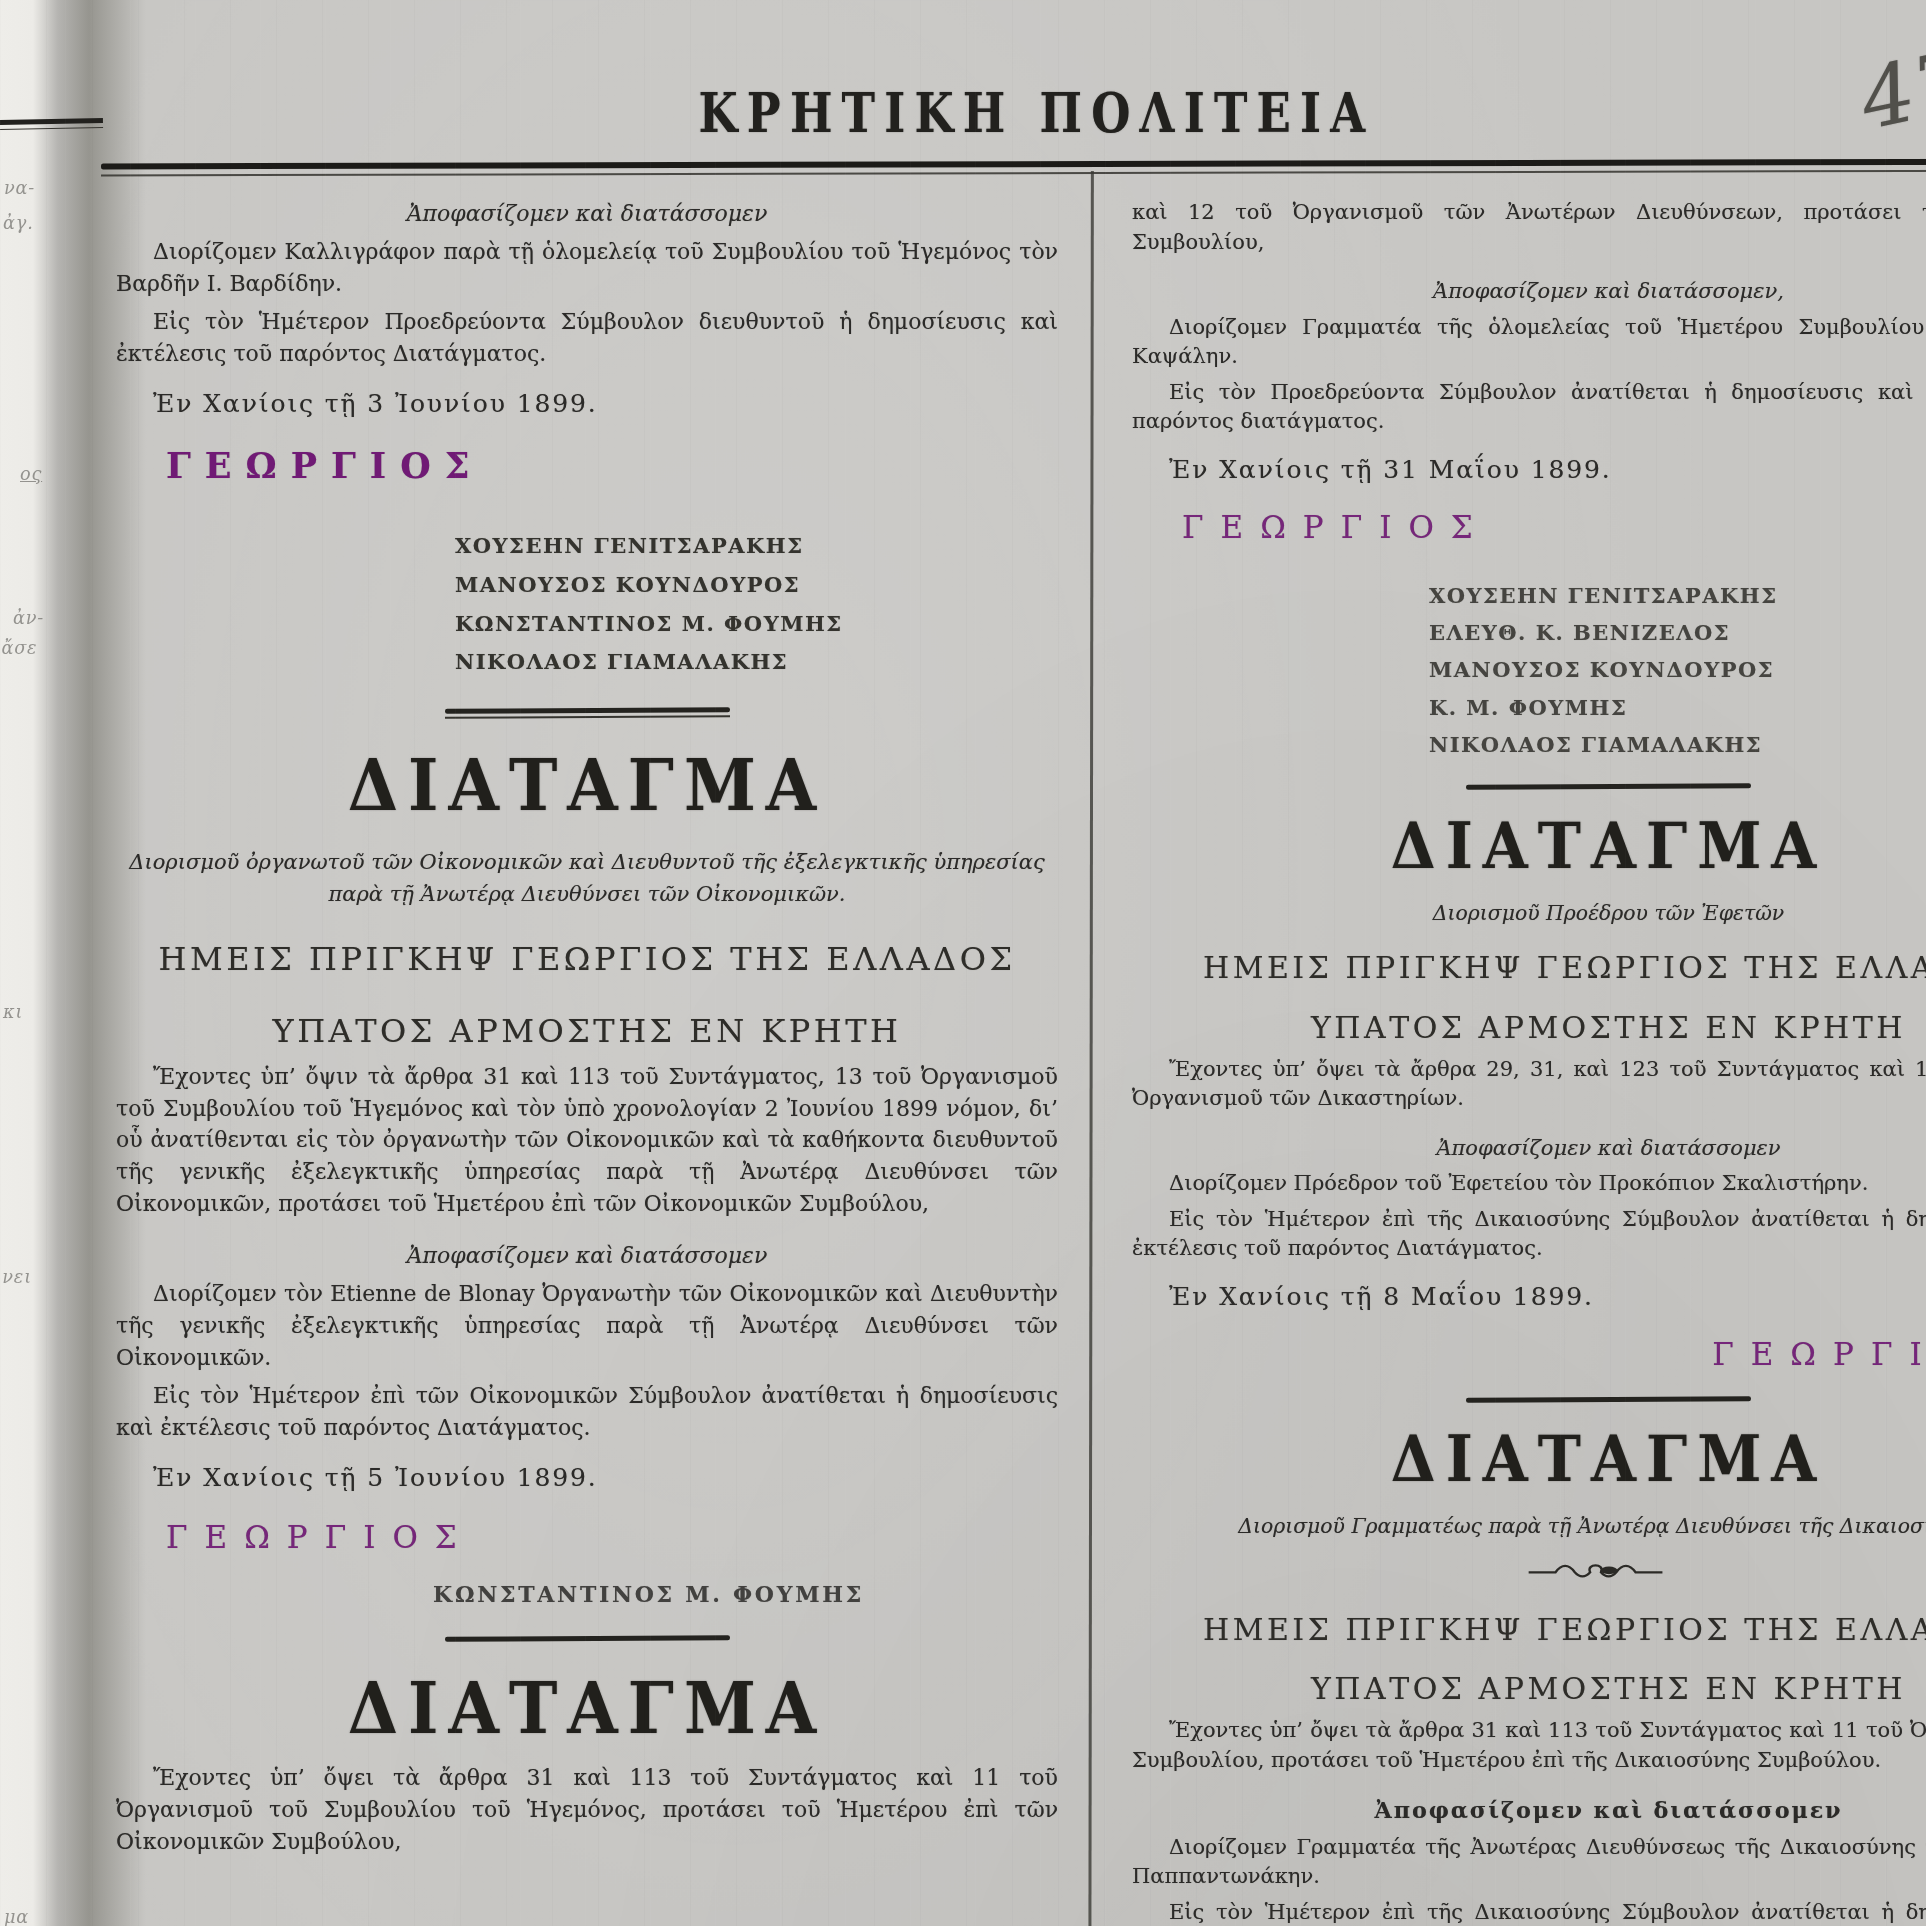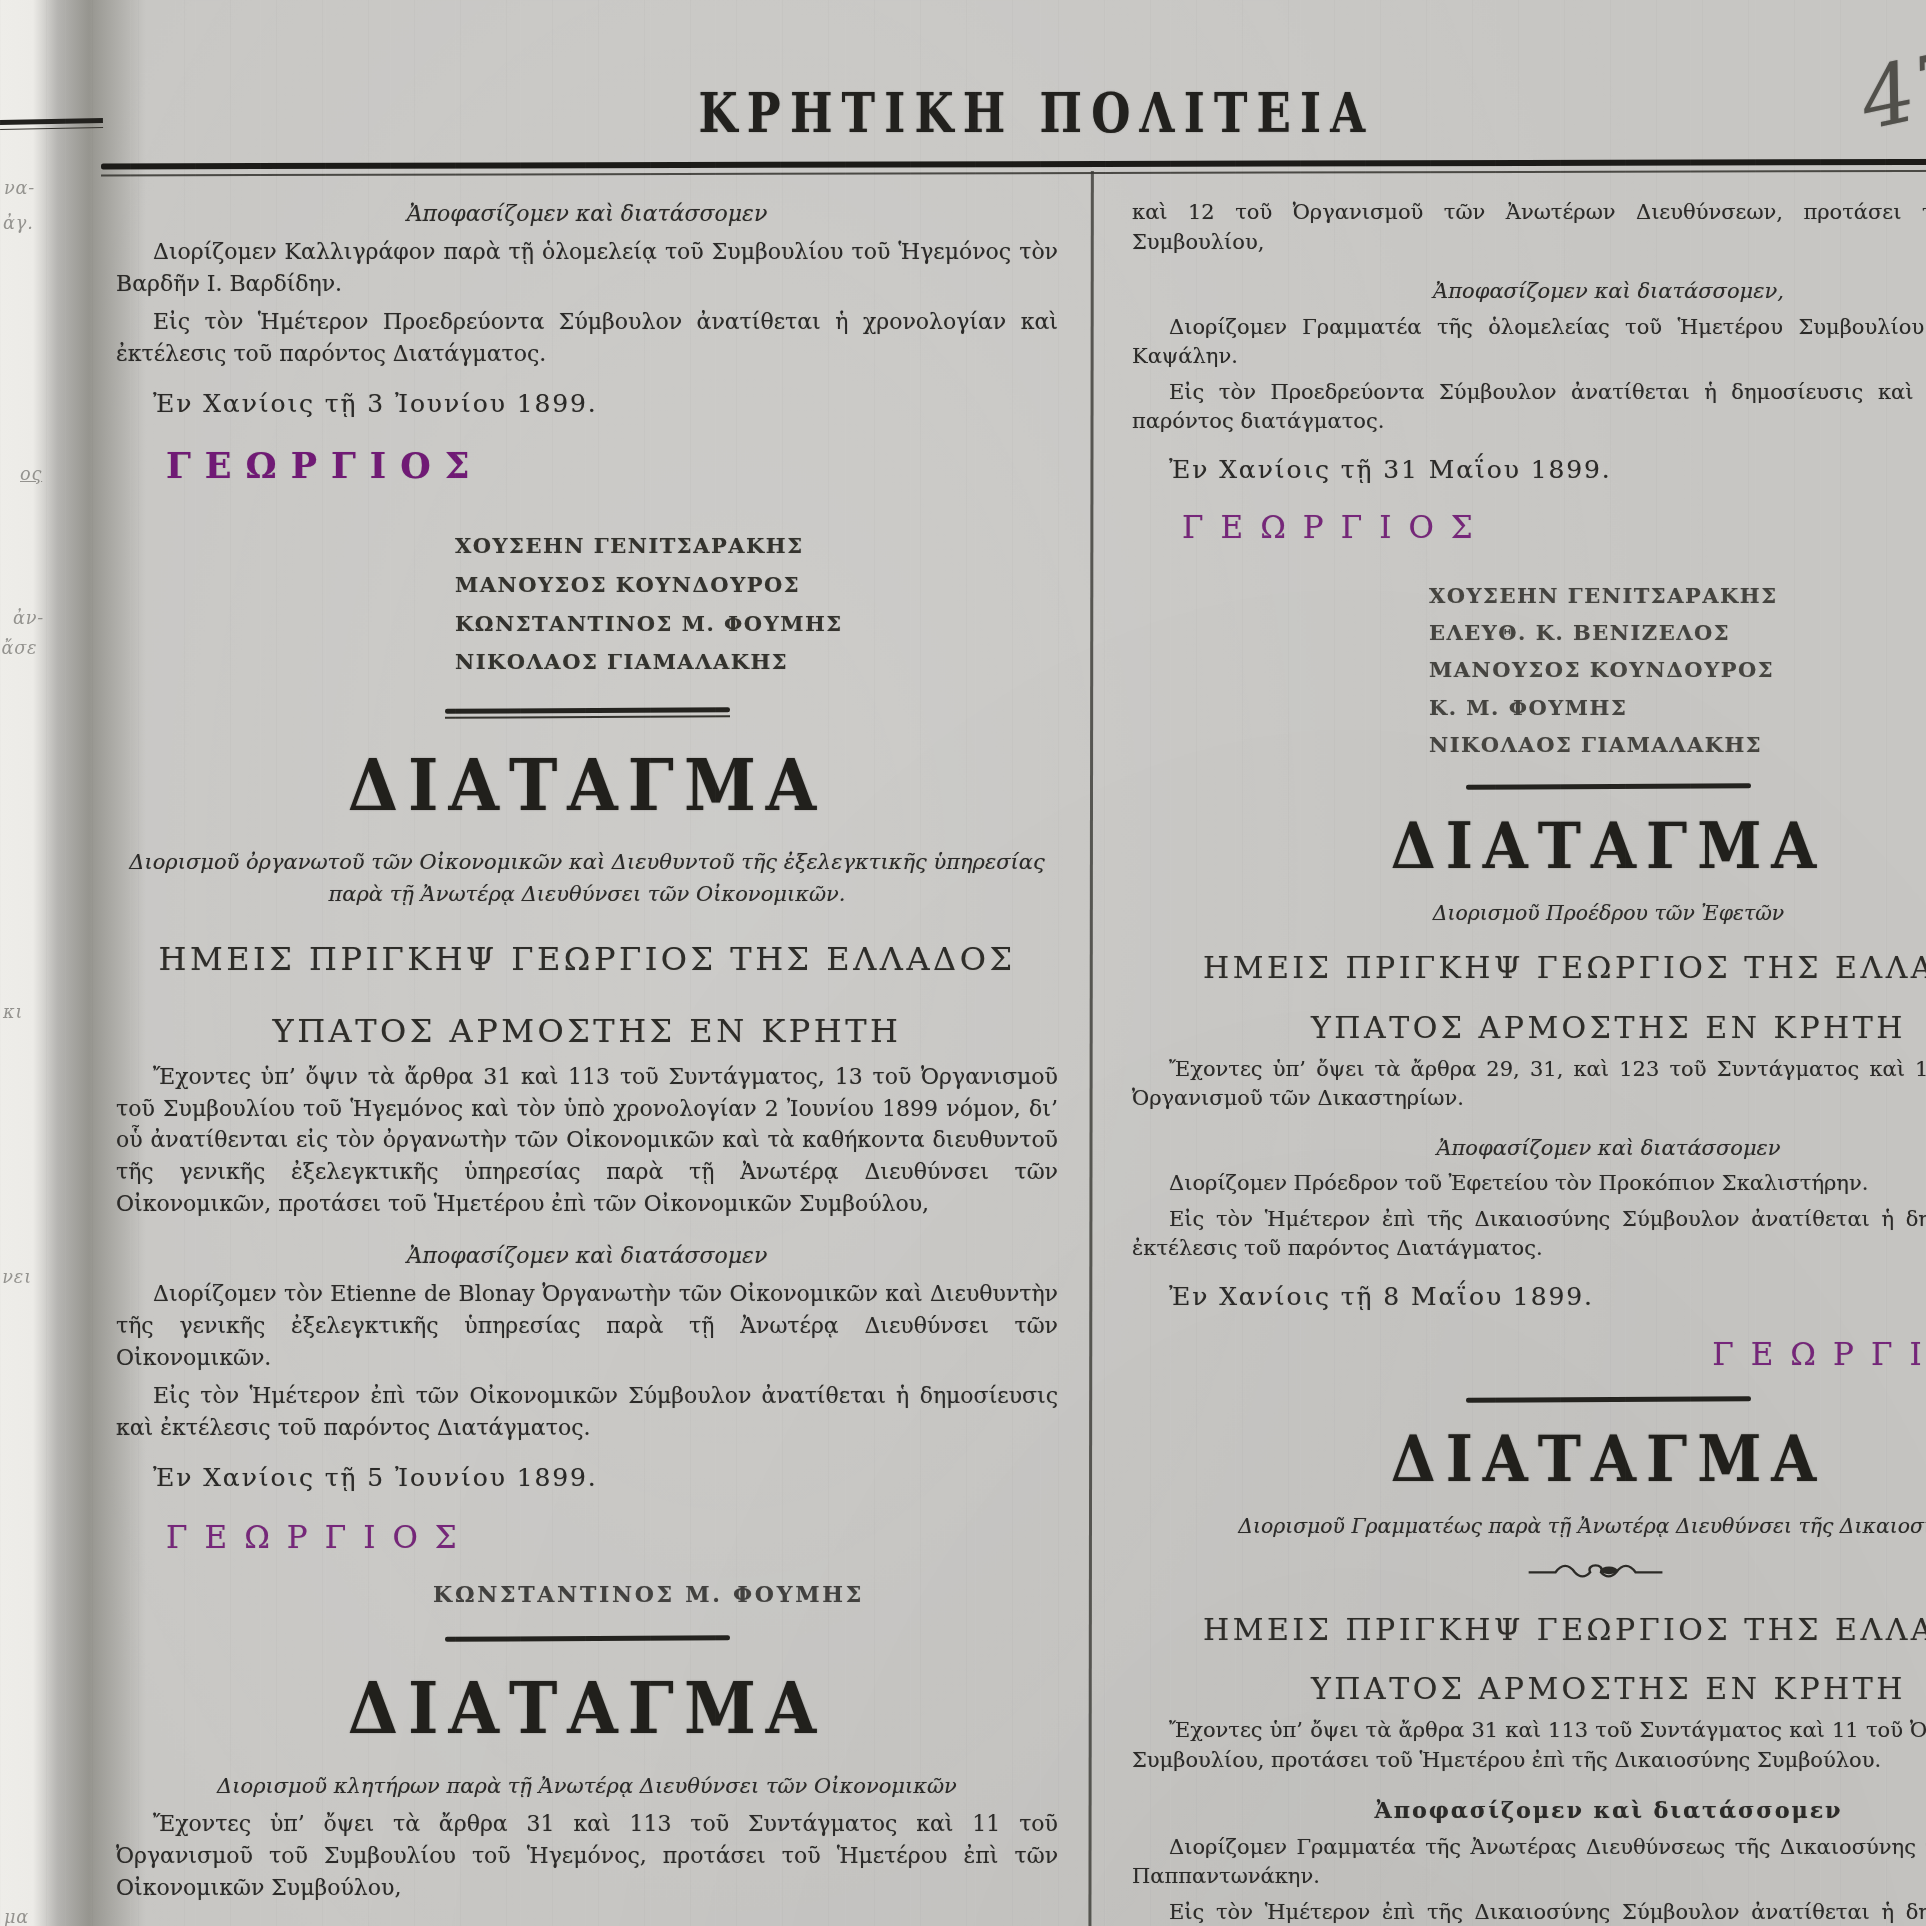--- a/index.html
+++ b/index.html
@@ -92,21 +92,21 @@
 
 <div class="head-rule">
     <div class="a"></div>
     <div class="b"></div>
   </div>
 <div class="divider-v"></div>
 
 <div class="col lcol">
   <div class="cen">Ἀποφασίζομεν καὶ διατάσσομεν</div>
   <div class="p">Διορίζομεν Καλλιγράφον παρὰ τῇ ὁλομελείᾳ τοῦ Συμβουλίου τοῦ Ἡγεμόνος τὸν Βαρδῆν Ι. Βαρδίδην.</div>
-  <div class="p">Εἰς τὸν Ἡμέτερον Προεδρεύοντα Σύμβουλον ἀνατίθεται ἡ χρονολογίαν καὶ ἐκτέλεσις τοῦ παρόντος Διατάγματος.</div>
+  <div class="p">Εἰς τὸν Ἡμέτερον Προεδρεύοντα Σύμβουλον διευθυντοῦ ἡ δημοσίευσις καὶ ἐκτέλεσις τοῦ παρόντος Διατάγματος.</div>
   <div class="date">Ἐν Χανίοις τῇ 3 Ἰουνίου 1899.</div>
   <div class="king">ΓΕΩΡΓΙΟΣ</div>
   <div class="sigs">
     <div class="line">ΧΟΥΣΕΗΝ ΓΕΝΙΤΣΑΡΑΚΗΣ</div>
     <div class="line">ΜΑΝΟΥΣΟΣ ΚΟΥΝΔΟΥΡΟΣ</div>
     <div class="line">ΚΩΝΣΤΑΝΤΙΝΟΣ Μ. ΦΟΥΜΗΣ</div>
     <div class="line">ΝΙΚΟΛΑΟΣ ΓΙΑΜΑΛΑΚΗΣ</div>
   </div>
 
   <div class="rule">
@@ -122,21 +122,20 @@
   <div class="p">Διορίζομεν τὸν Etienne de Blonay Ὀργανωτὴν τῶν Οἰκονομικῶν καὶ Διευθυντὴν τῆς γενικῆς ἐξελεγκτικῆς ὑπηρεσίας παρὰ τῇ Ἀνωτέρᾳ Διευθύνσει τῶν Οἰκονομικῶν.</div>
   <div class="p">Εἰς τὸν Ἡμέτερον ἐπὶ τῶν Οἰκονομικῶν Σύμβουλον ἀνατίθεται ἡ δημοσίευσις καὶ ἐκτέλεσις τοῦ παρόντος Διατάγματος.</div>
   <div class="date">Ἐν Χανίοις τῇ 5 Ἰουνίου 1899.</div>
   <div class="king light">ΓΕΩΡΓΙΟΣ</div>
   <div class="sig-one">ΚΩΝΣΤΑΝΤΙΝΟΣ Μ. ΦΟΥΜΗΣ</div>
 
   <div class="rule single">
       <div class="a"></div>
     </div>
   <div class="decree">ΔΙΑΤΑΓΜΑ</div>
-  <div class="sub">Διορισμοῦ κλητήρων παρὰ τῇ Ἀνωτέρᾳ Διευθύνσει τῶν Οἰκονομικῶν</div>
   <div class="p">Ἔχοντες ὑπ’ ὄψει τὰ ἄρθρα 31 καὶ 113 τοῦ Συντάγματος καὶ 11 τοῦ Ὀργανισμοῦ τοῦ Συμβουλίου τοῦ Ἡγεμόνος, προτάσει τοῦ Ἡμετέρου ἐπὶ τῶν Οἰκονομικῶν Συμβούλου,</div>
 
 </div>
 
 <div class="col rcol">
   <div class="p first">καὶ 12 τοῦ Ὀργανισμοῦ τῶν Ἀνωτέρων Διευθύνσεων, προτάσει τοῦ Ἡμετέρου Συμβουλίου,</div>
   <div class="cen">Ἀποφασίζομεν καὶ διατάσσομεν,</div>
   <div class="p">Διορίζομεν Γραμματέα τῆς ὁλομελείας τοῦ Ἡμετέρου Συμβουλίου τὸν Ἰωάννην Καψάλην.</div>
   <div class="p">Εἰς τὸν Προεδρεύοντα Σύμβουλον ἀνατίθεται ἡ δημοσίευσις καὶ ἐκτέλεσις τοῦ παρόντος διατάγματος.</div>
   <div class="date">Ἐν Χανίοις τῇ 31 Μαΐου 1899.</div>

